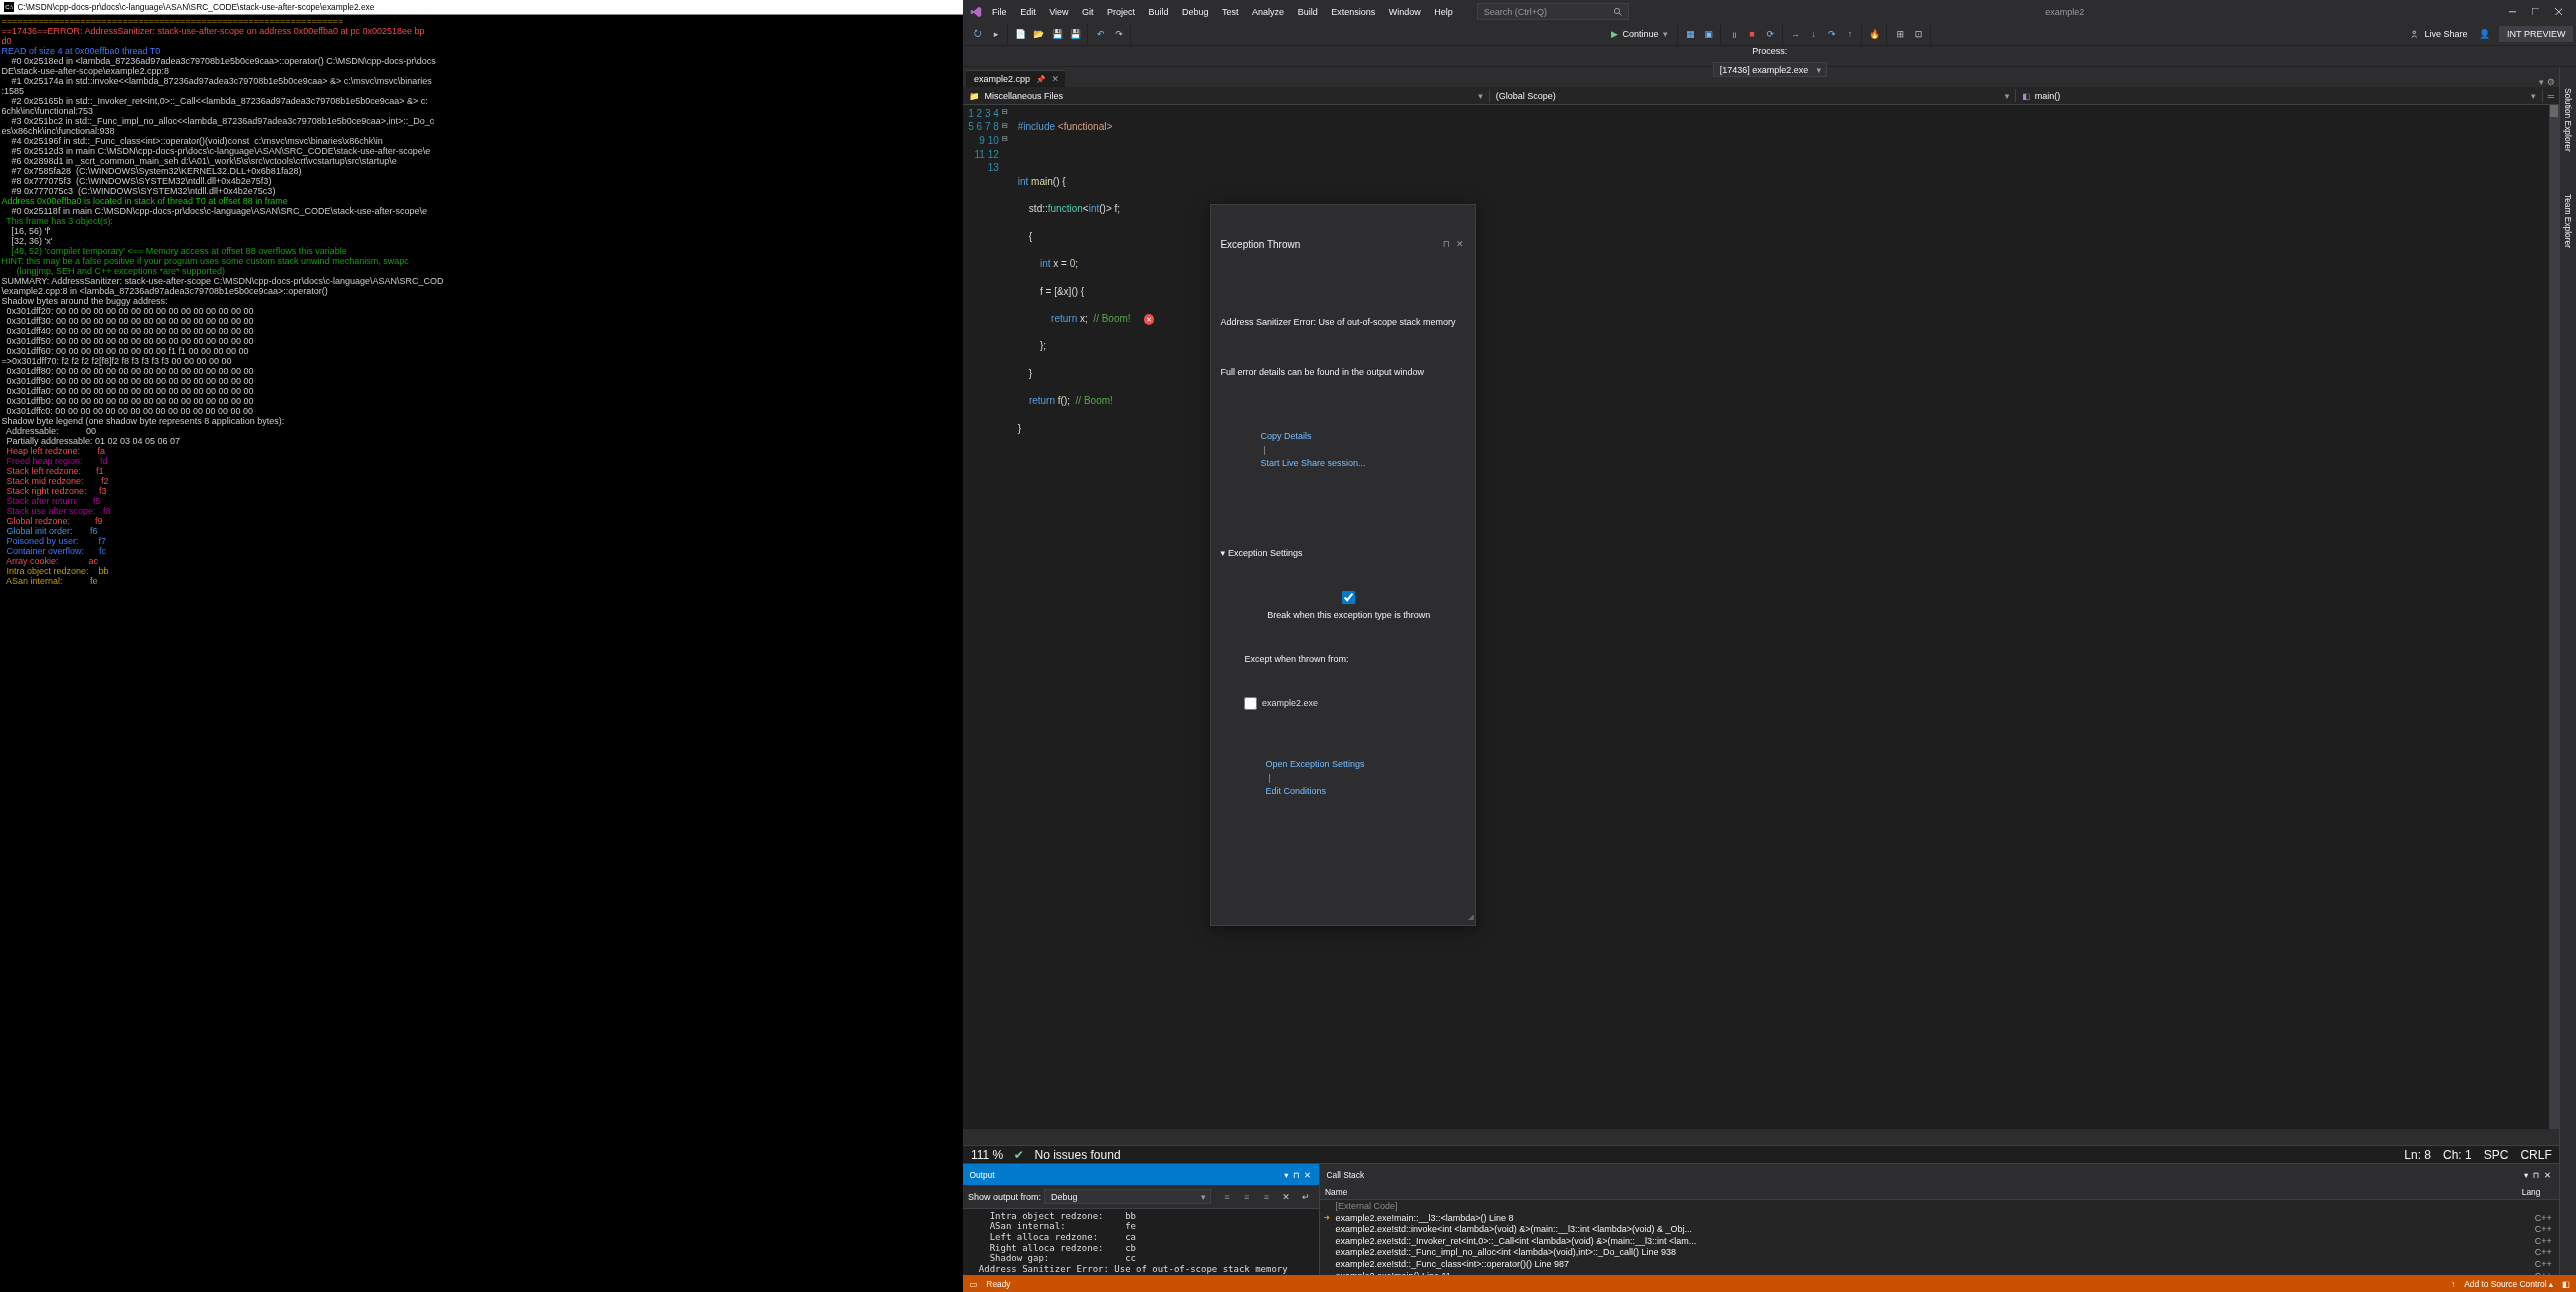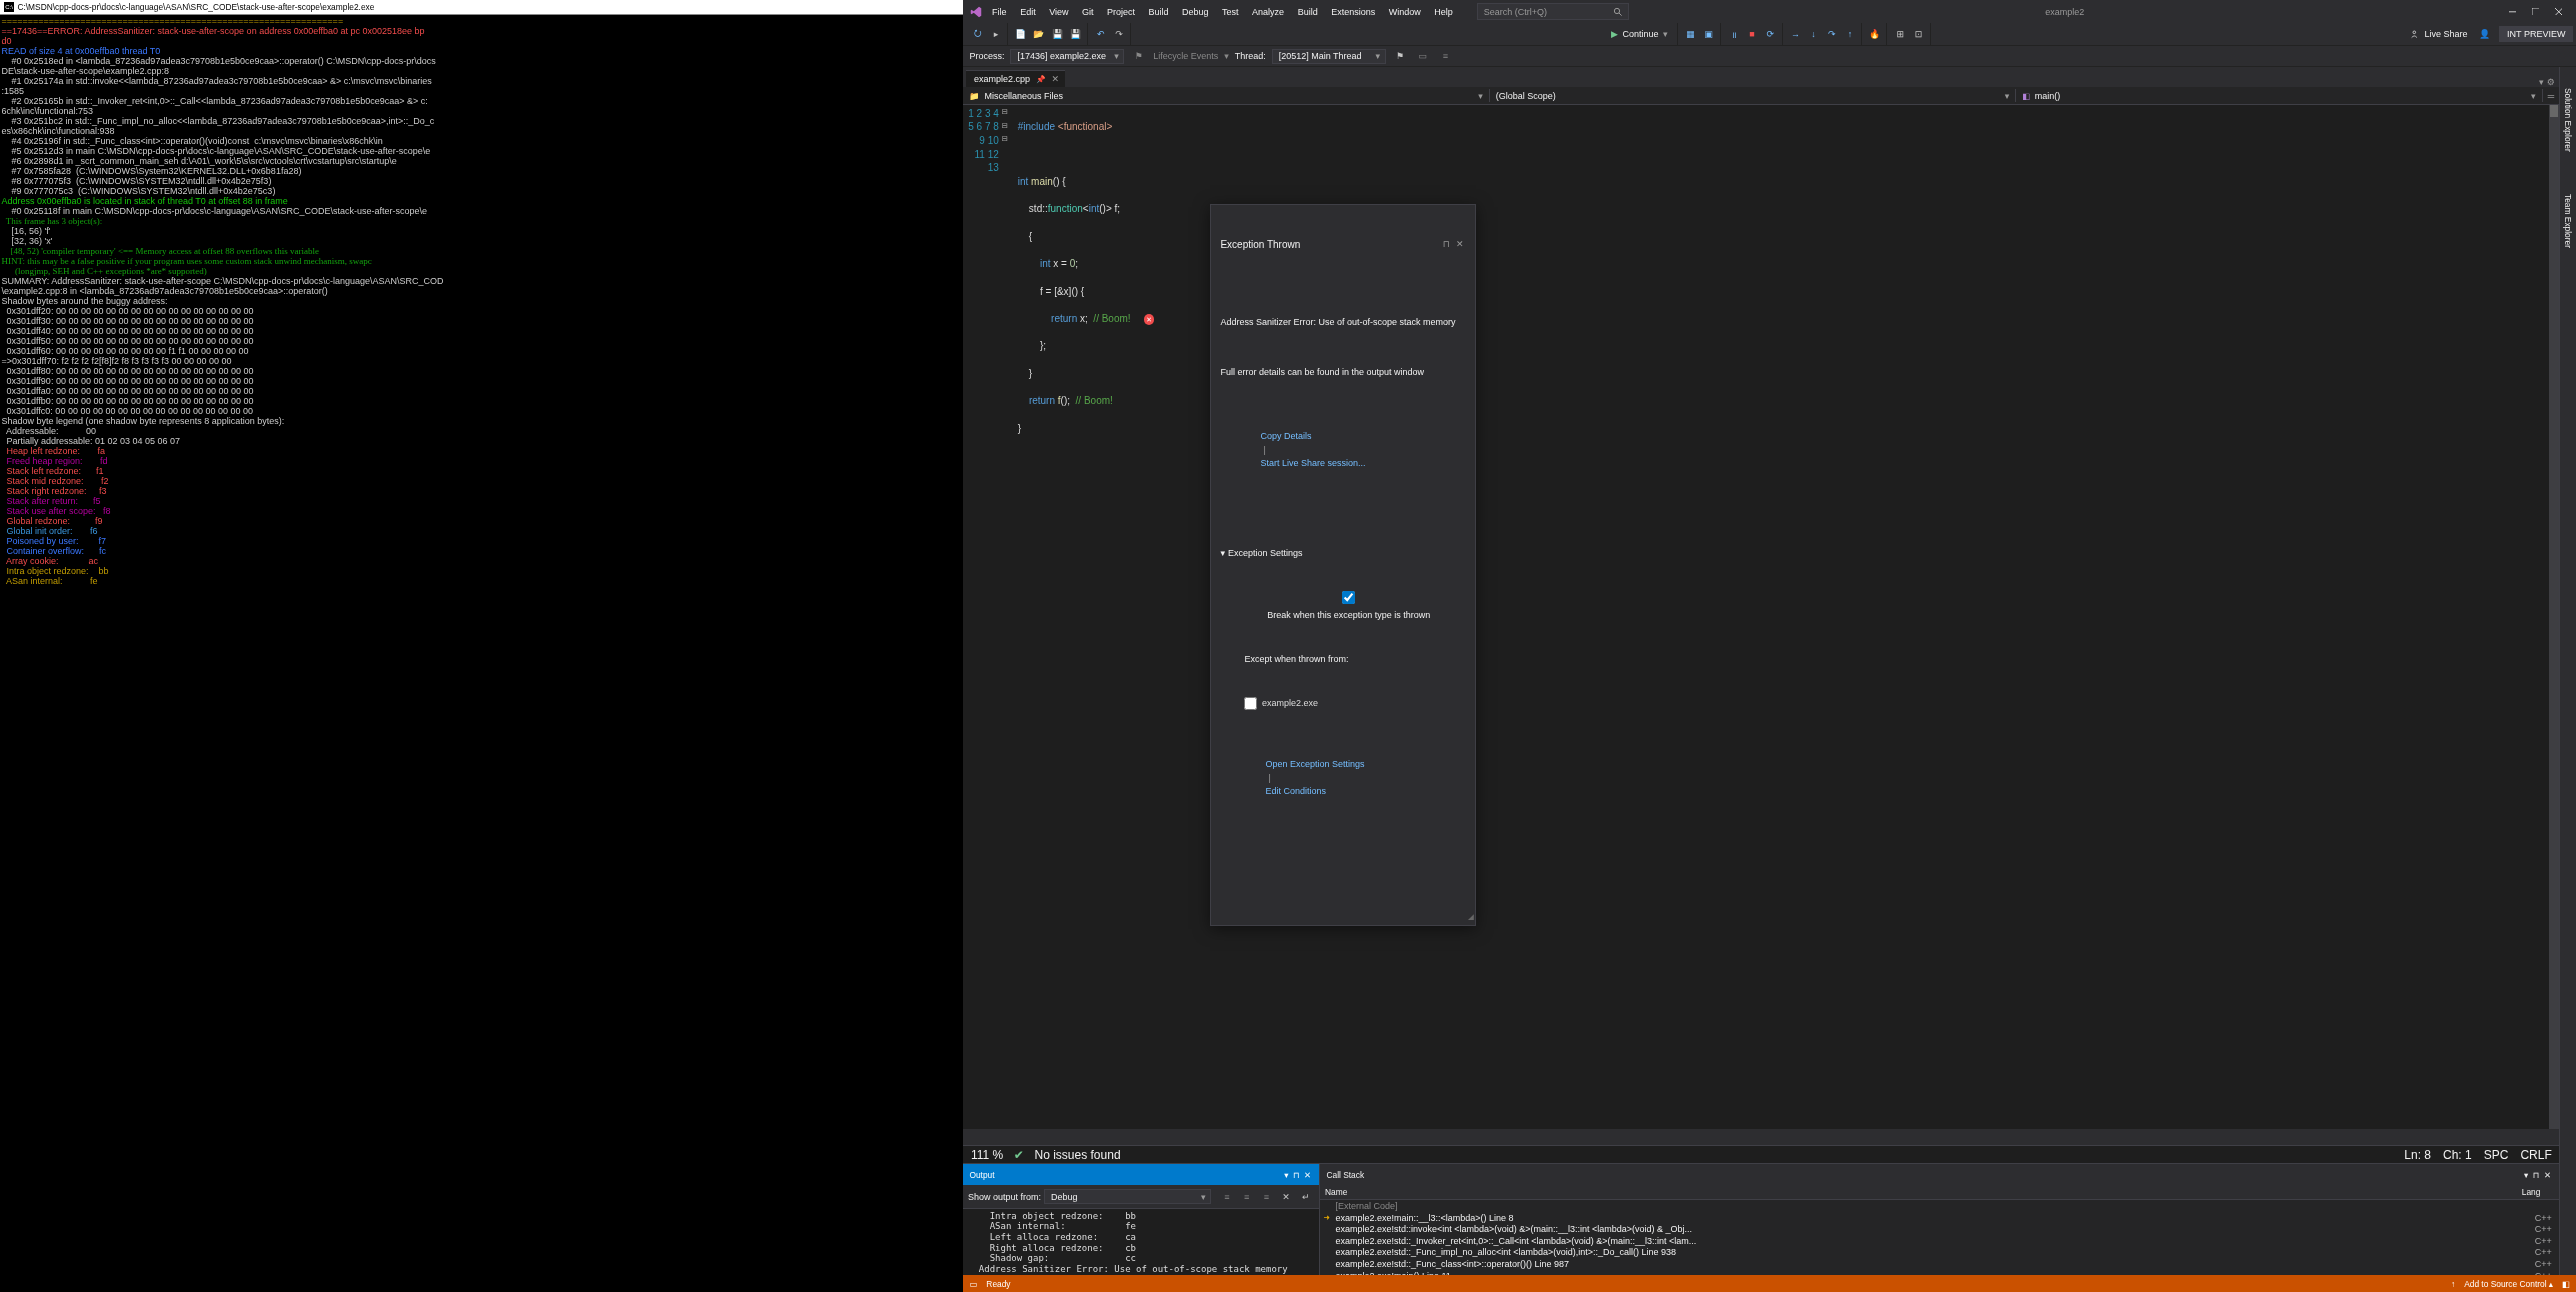--- a/index.html
+++ b/index.html
@@ -3,21 +3,21 @@
   <meta charset="utf-8">
   <style>
     * { margin: 0; padding: 0; box-sizing: border-box; font-family: 'Segoe UI', Tahoma, sans-serif; }
     body { display: flex; width: 100vw; height: 100vh; overflow: hidden; background: #000; font-size: 9px; }
     
     
     .console-panel { width: 37.4%; height: 100%; background: #000; color: #ccc; display: flex; flex-direction: column; }
     .console-title { background: #fff; color: #000; padding: 1.5px 3.8px; font-size: 8.4px; display: flex; align-items: center; gap: 3px; border-bottom: 0.8px solid #888; }
     .console-body { flex: 1; overflow: auto; font-family: Consolas, monospace; font-size: 9px; line-height: 10px; white-space: pre; padding: 1.5px 1.5px; color: #ccc; }
     .asan-red { color: #f14c4c; }
-    .asan-green { color: #13a10e; font-family: Liberation Serif, serif; }
+    .asan-green { color: #13a10e; }
     .asan-brightgreen { color: #16c60c; }
     .asan-cyan { color: #3a96dd; }
     .asan-blue { color: #3b78ff; }
     .asan-mag { color: #b4009e; }
     .asan-yellow { color: #c19c00; }
     
     
     .vs-panel { flex: 1; height: 100%; background: #2d2d30; color: #f1f1f1; display: flex; flex-direction: column; }
     
     .vs-titlebar { height: 23px; background: #2d2d30; display: flex; align-items: center; padding: 0 6px; gap: 3px; }
@@ -35,21 +35,21 @@
     .tb-icon { width: 16.7px; height: 16.7px; display: flex; align-items: center; justify-content: center; color: #c5c5c5; }
     .tb-icon.blue { color: #75beff; }
     .tb-icon.orange { color: #ce9178; }
     .tb-icon.red { color: #f14c4c; }
     .tb-continue { background: transparent; display: flex; align-items: center; gap: 4.6px; padding: 1.5px 6px; }
     .tb-continue .tri { color: #73c991; }
     .tb-spacer { flex: 1; }
     .tb-live { display: flex; align-items: center; gap: 5px; padding: 0 7.6px; color: #f1f1f1; }
     .tb-preview { background: #3f3f46; padding: 3px 7.6px; color: #f1f1f1; margin-left: 4.6px; }
     
-    .vs-debug-toolbar { height: 21px; background: #2d2d30; border-bottom: 0.8px solid #222; display: flex; align-items: center; padding: 0 6px; gap: 6px; }
+    .vs-debug-toolbar { height: 21px; background: #2d2d30; border-bottom: 0.8px solid #222; display: flex; align-items: center; padding: 0 6px; gap: 6px; flex-direction: column; }
     .dbg-label { color: #f1f1f1; }
     .dbg-select { background: #333337; border: 0.8px solid #3f3f46; padding: 1.5px 15px 1.5px 6px; color: #f1f1f1; min-width: 114px; position: relative; }
     .dbg-select::after { content: '▾'; position: absolute; right: 4.6px; color: #999; }
     
     .vs-main { flex: 1; display: flex; overflow: hidden; }
     .vs-editor-col { flex: 1; display: flex; flex-direction: column; overflow: hidden; }
     .vs-right-tabs { width: 16.7px; background: #2d2d30; border-left: 0.8px solid #3f3f46; display: flex; flex-direction: column; align-items: center; padding-top: 15px; gap: 30px; }
     .right-tab-label { writing-mode: vertical-rl; color: #f1f1f1; padding: 6px 1.5px; font-size: 8.4px; }
     
     .vs-tabs { height: 20px; background: #2d2d30; display: flex; align-items: flex-end; padding-left: 3px; }

